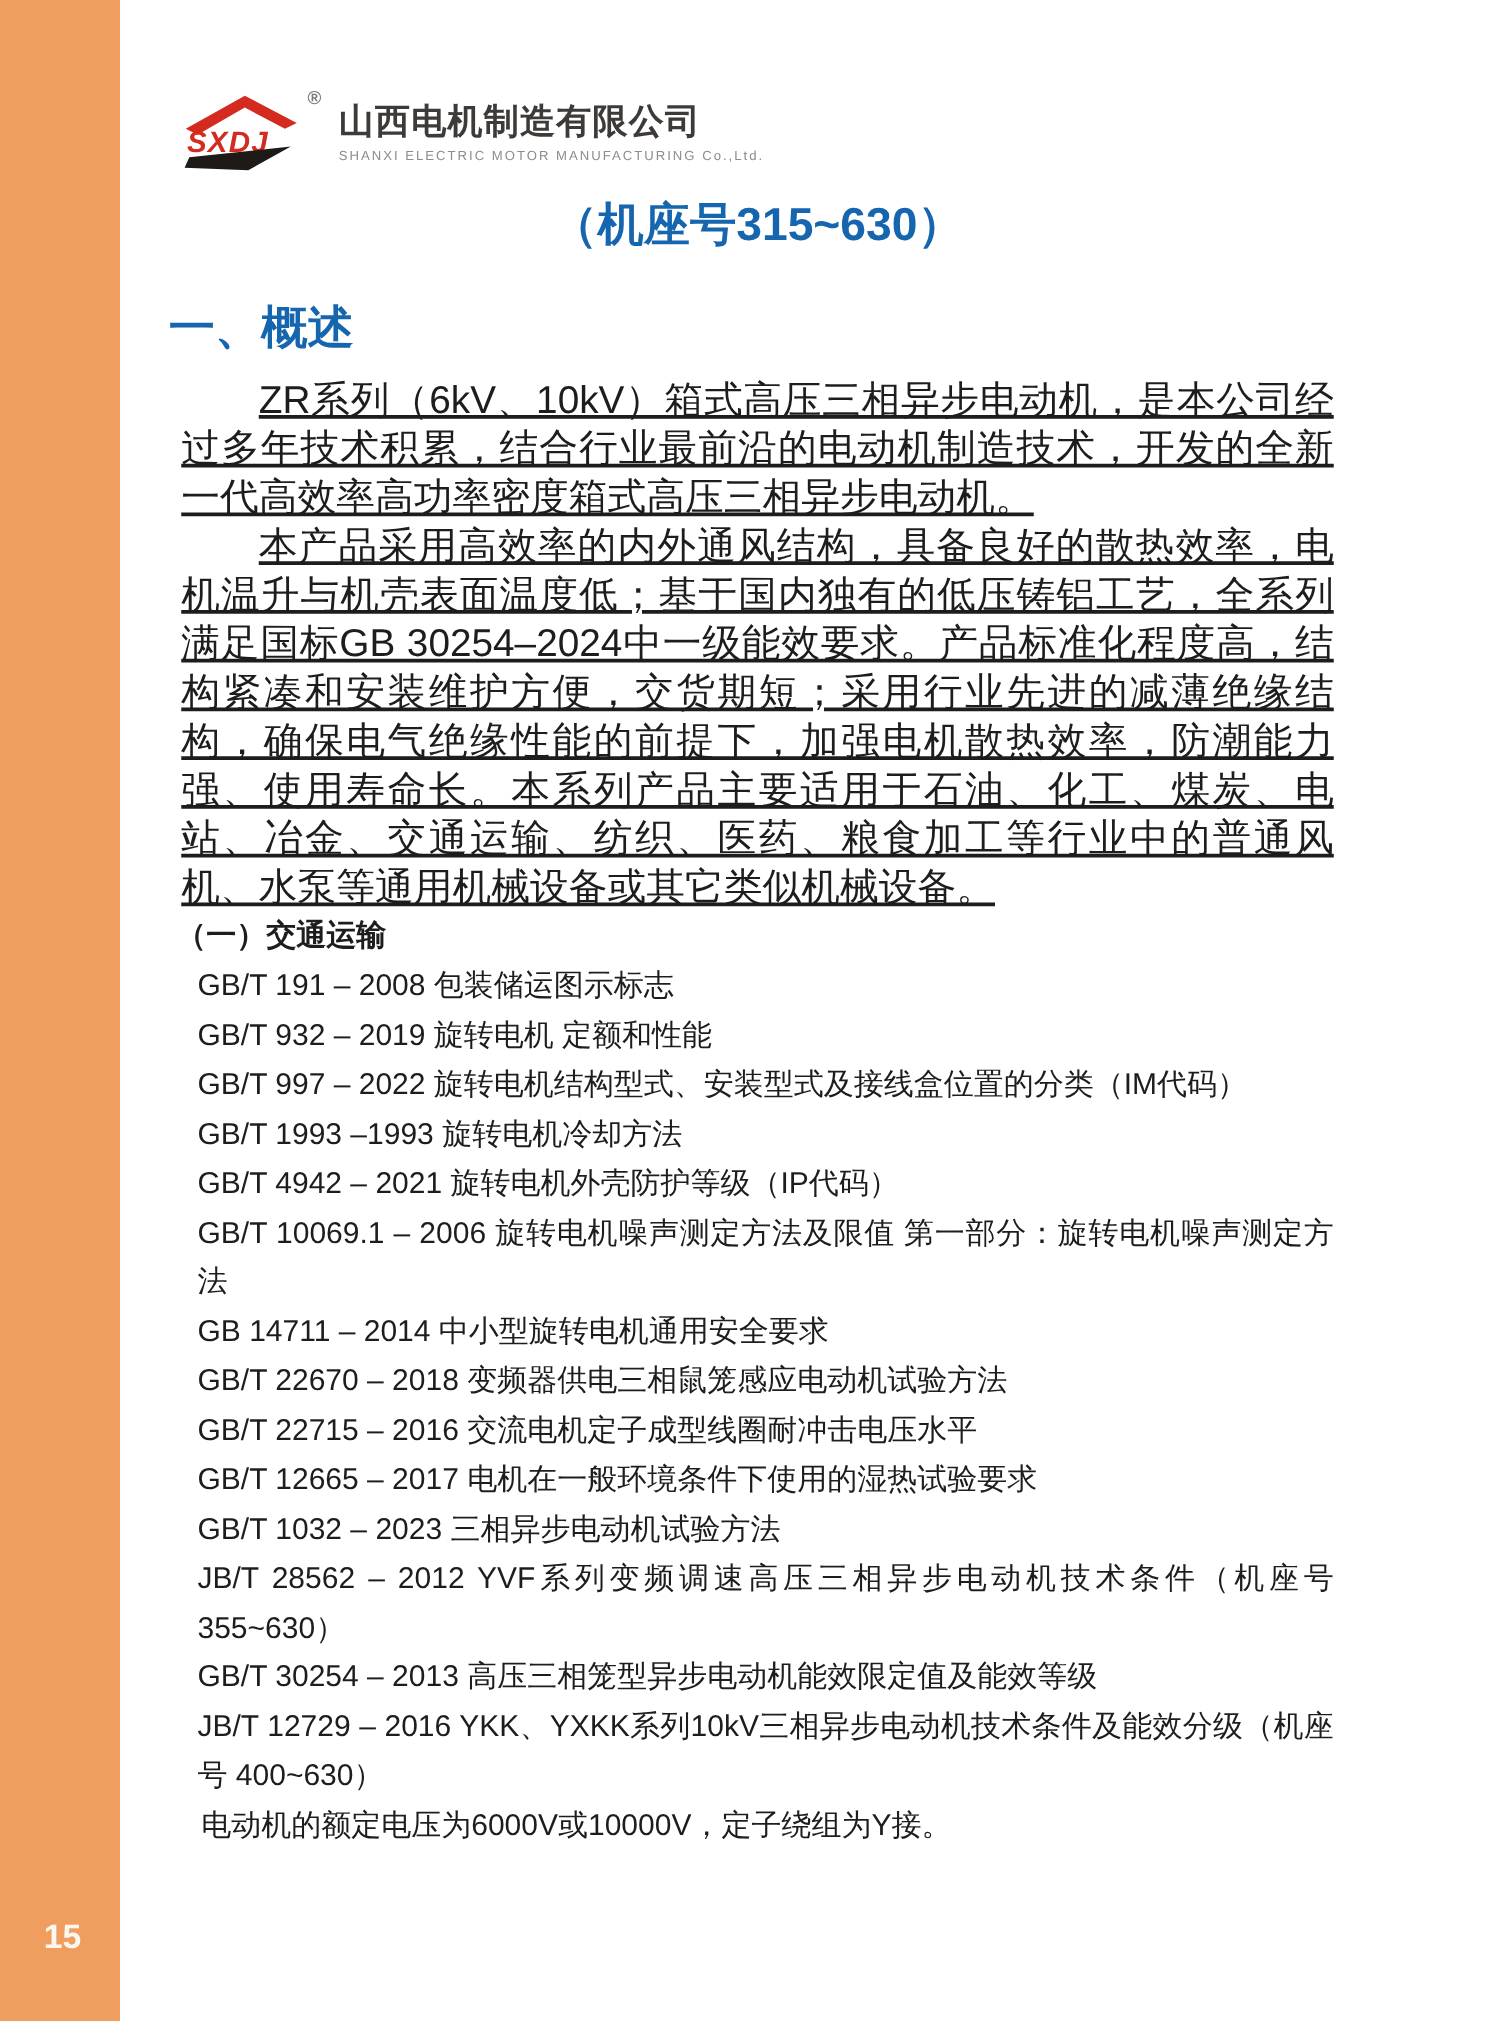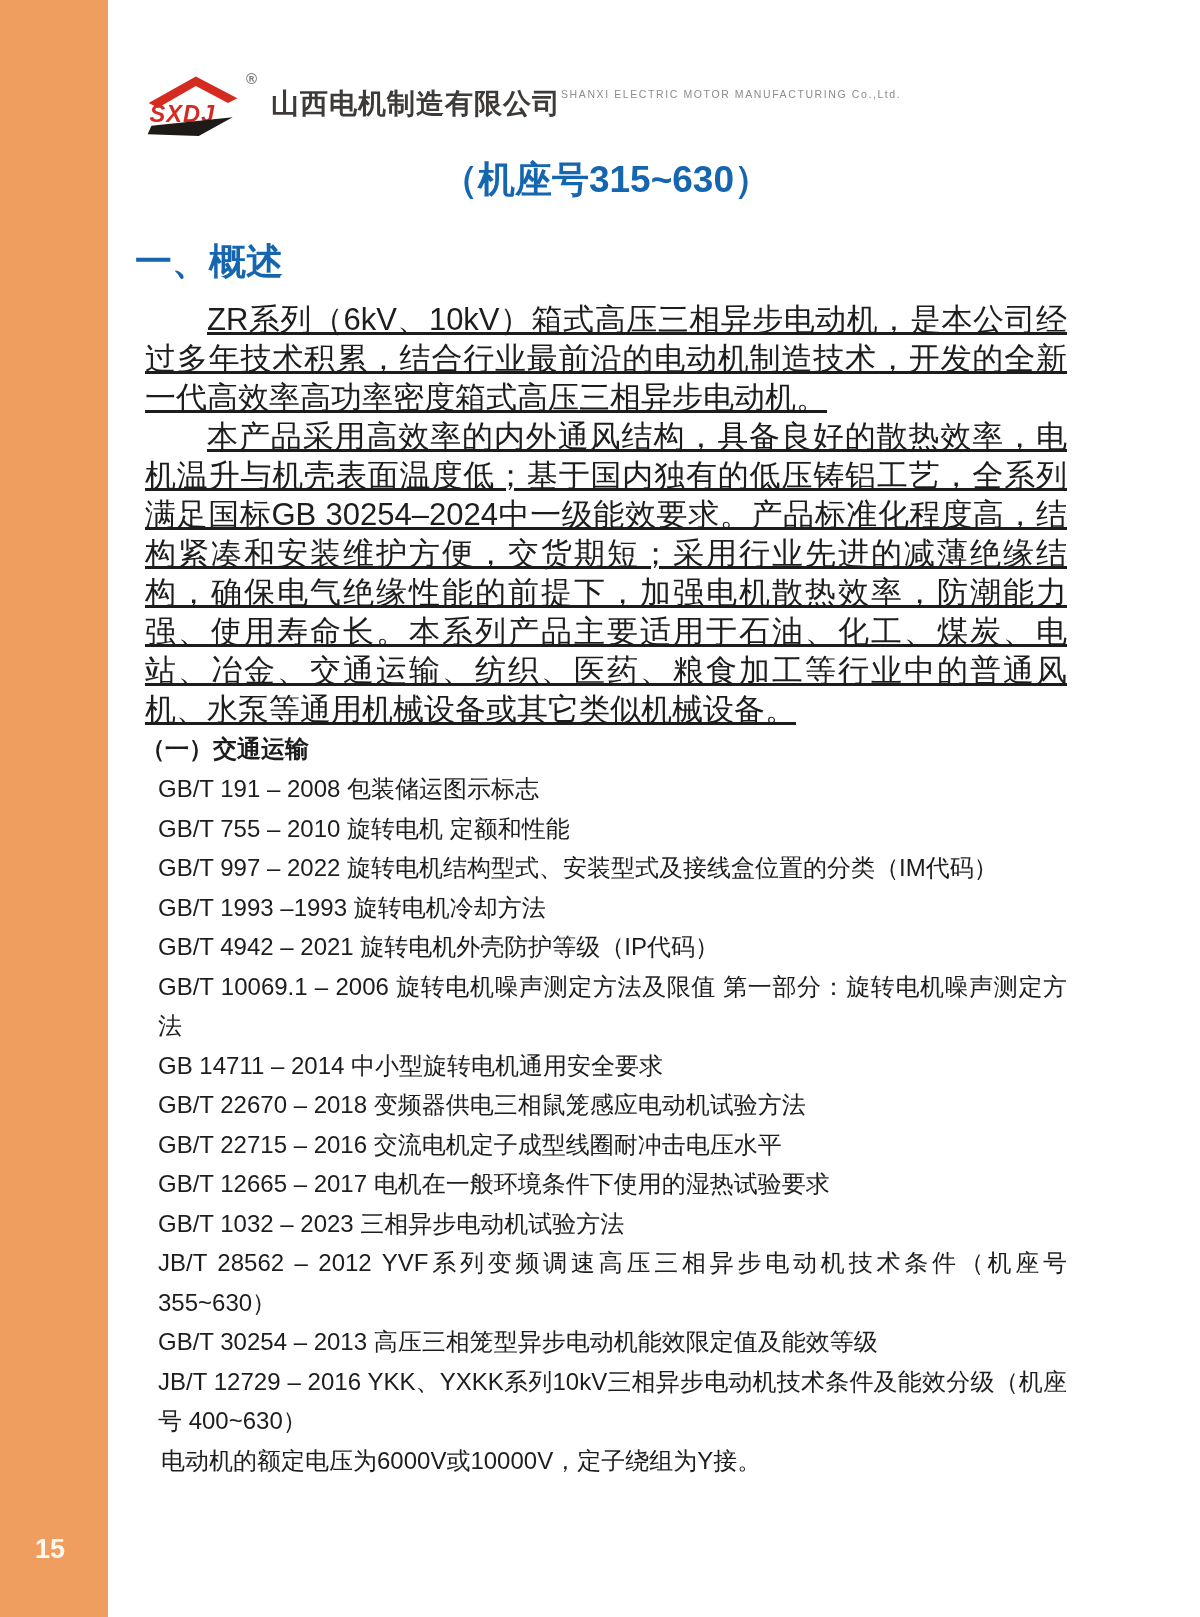--- a/index.html
+++ b/index.html
@@ -7,42 +7,42 @@
   body {
     position:relative;
     width:1200px; height:1617px;
     background:#ffffff;
     font-family:"Liberation Sans", sans-serif;
     color:var(--text-dark,#1d1d1d);
     overflow:hidden;
   }
   .side-strip {
     position:absolute; left:0; top:0;
-    width:108px; height:1617px;
+    width:96px; height:1617px;
     background:var(--accent-orange,#F09E5F);
   }
   .page-number {
     position:absolute; left:0; bottom:52px;
     width:100px; text-align:center;
     font-size:27px; font-weight:bold;
     color:var(--page-number-color,#FCF7EF);
   }
   .content {
     position:absolute; left:145px; top:70px;
     width:922px;
   }
   
   .logo-row { display:flex; align-items:center; gap:14px; height:68px; }
   .logo-mark-wrap { position:relative; width:112px; height:68px; flex:0 0 auto; }
   .logo-mark-wrap svg { display:block; width:96px; height:68px; }
   .reg-mark {
     position:absolute; right:0; top:0;
     font-size:15px; color:#7a7a7a; font-weight:bold;
   }
-  .logo-text { display:flex; flex-direction:row; justify-content:center; }
+  .logo-text { display:flex; flex-direction:column; justify-content:center; }
   .company-cn {
     font-size:28px; font-weight:bold; letter-spacing:1px;
     color:#3e3a37;
   }
   .company-en {
     margin-top:3px;
     font-size:10.5px; letter-spacing:1.6px;
     color:var(--company-gray,#8C8C8C);
   }
   
@@ -124,21 +124,21 @@
 
     <p class="body-para">ZR系列（6kV、10kV）箱式高压三相异步电动机，是本公司经过多年技术积累，结合行业最前沿的电动机制造技术，开发的全新一代高效率高功率密度箱式高压三相异步电动机。</p>
         <p class="body-para">本产品采用高效率的内外通风结构，具备良好的散热效率，电机温升与机壳表面温度低；基于国内独有的低压铸铝工艺，全系列满足国标GB 30254–2024中一级能效要求。产品标准化程度高，结构紧凑和安装维护方便，交货期短；采用行业先进的减薄绝缘结构，确保电气绝缘性能的前提下，加强电机散热效率，防潮能力强、使用寿命长。本系列产品主要适用于石油、化工、煤炭、电站、冶金、交通运输、纺织、医药、粮食加工等行业中的普通风机、水泵等通用机械设备或其它类似机械设备。</p>
       </div>
 
     <h3 class="sub-heading">（一）交通运输</h3>
 
     <div class="standards">
 
     <div class="std-item">GB/T 191 – 2008 包装储运图示标志</div>
-        <div class="std-item">GB/T 755 – 2010 旋转电机 定额和性能</div>
+        <div class="std-item">GB/T 932 – 2019 旋转电机 定额和性能</div>
         <div class="std-item">GB/T 997 – 2022 旋转电机结构型式、安装型式及接线盒位置的分类（IM代码）</div>
         <div class="std-item">GB/T 1993 –1993 旋转电机冷却方法</div>
         <div class="std-item">GB/T 4942 – 2021 旋转电机外壳防护等级（IP代码）</div>
         <div class="std-item">GB/T 10069.1 – 2006 旋转电机噪声测定方法及限值 第一部分：旋转电机噪声测定方法</div>
         <div class="std-item">GB 14711 – 2014 中小型旋转电机通用安全要求</div>
         <div class="std-item">GB/T 22670 – 2018 变频器供电三相鼠笼感应电动机试验方法</div>
         <div class="std-item">GB/T 22715 – 2016 交流电机定子成型线圈耐冲击电压水平</div>
         <div class="std-item">GB/T 12665 – 2017 电机在一般环境条件下使用的湿热试验要求</div>
         <div class="std-item">GB/T 1032 – 2023 三相异步电动机试验方法</div>
         <div class="std-item">JB/T 28562 – 2012 YVF系列变频调速高压三相异步电动机技术条件（机座号355~630）</div>

